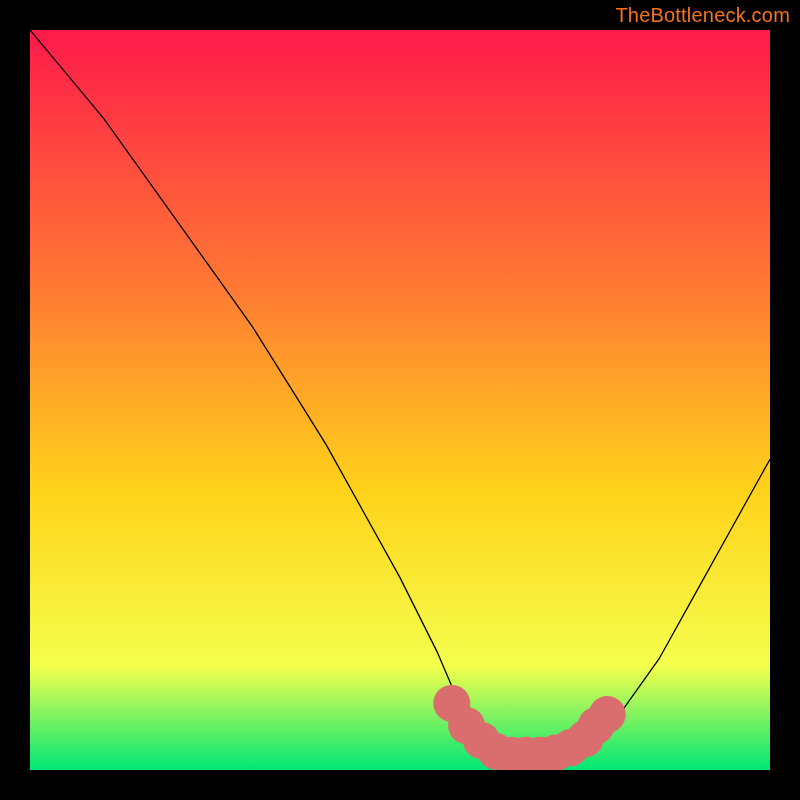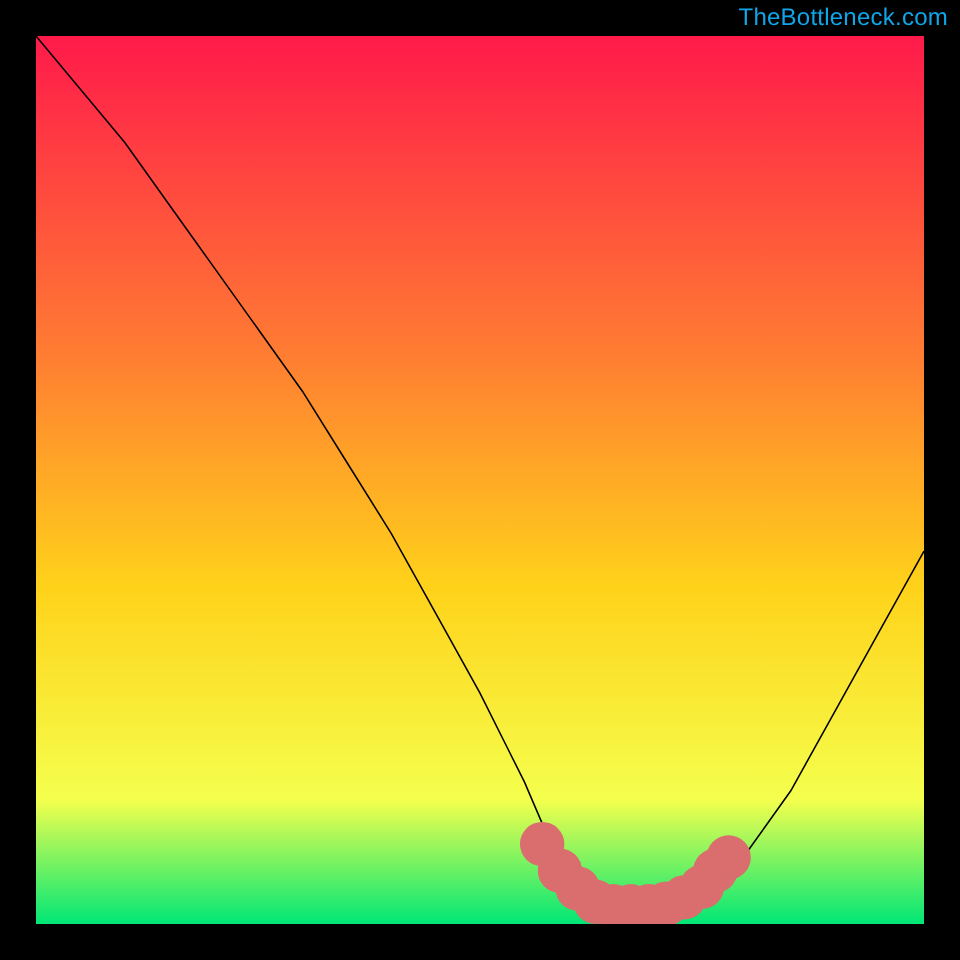--- a/index.html
+++ b/index.html
@@ -14,21 +14,21 @@
   .frame {
     position: relative;
     width: 800px;
     height: 800px;
     background: #000;
   }
   .watermark {
     position: absolute;
     top: 4px;
     right: 10px;
-    color: #0ea5e9;
+    color: #f97316;
     font-size: 20px;
     font-weight: 500;
     letter-spacing: 0.2px;
     z-index: 10;
   }
   .plot-area {
     position: absolute;
     left: 30px;
     top: 30px;
     width: 740px;

